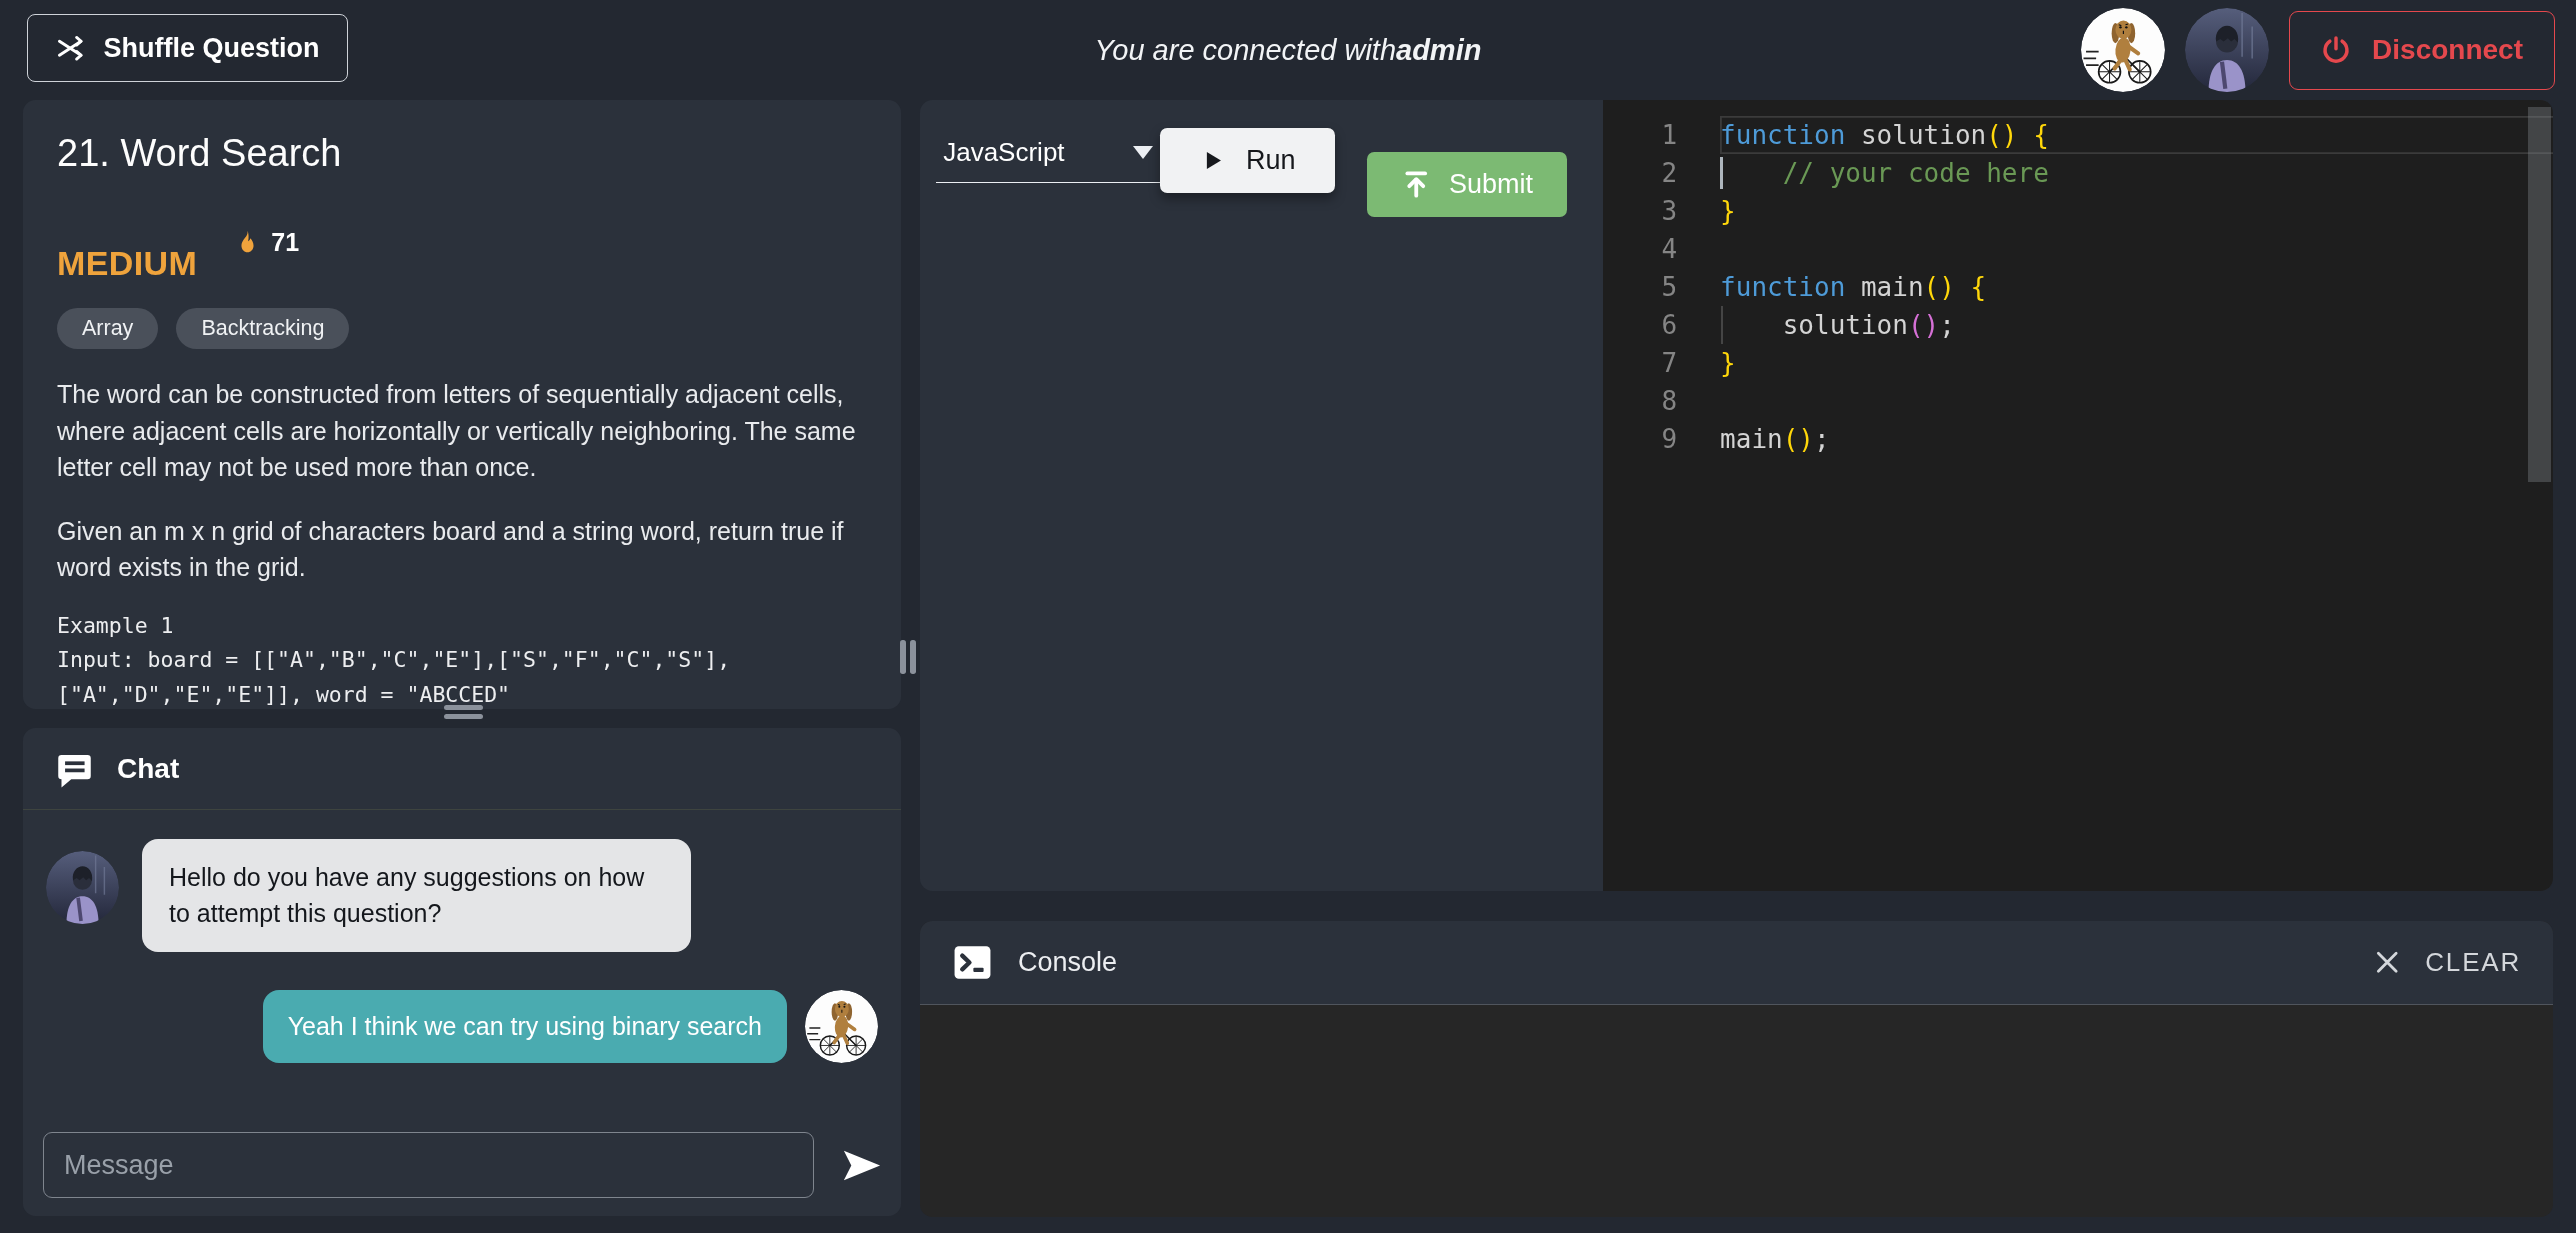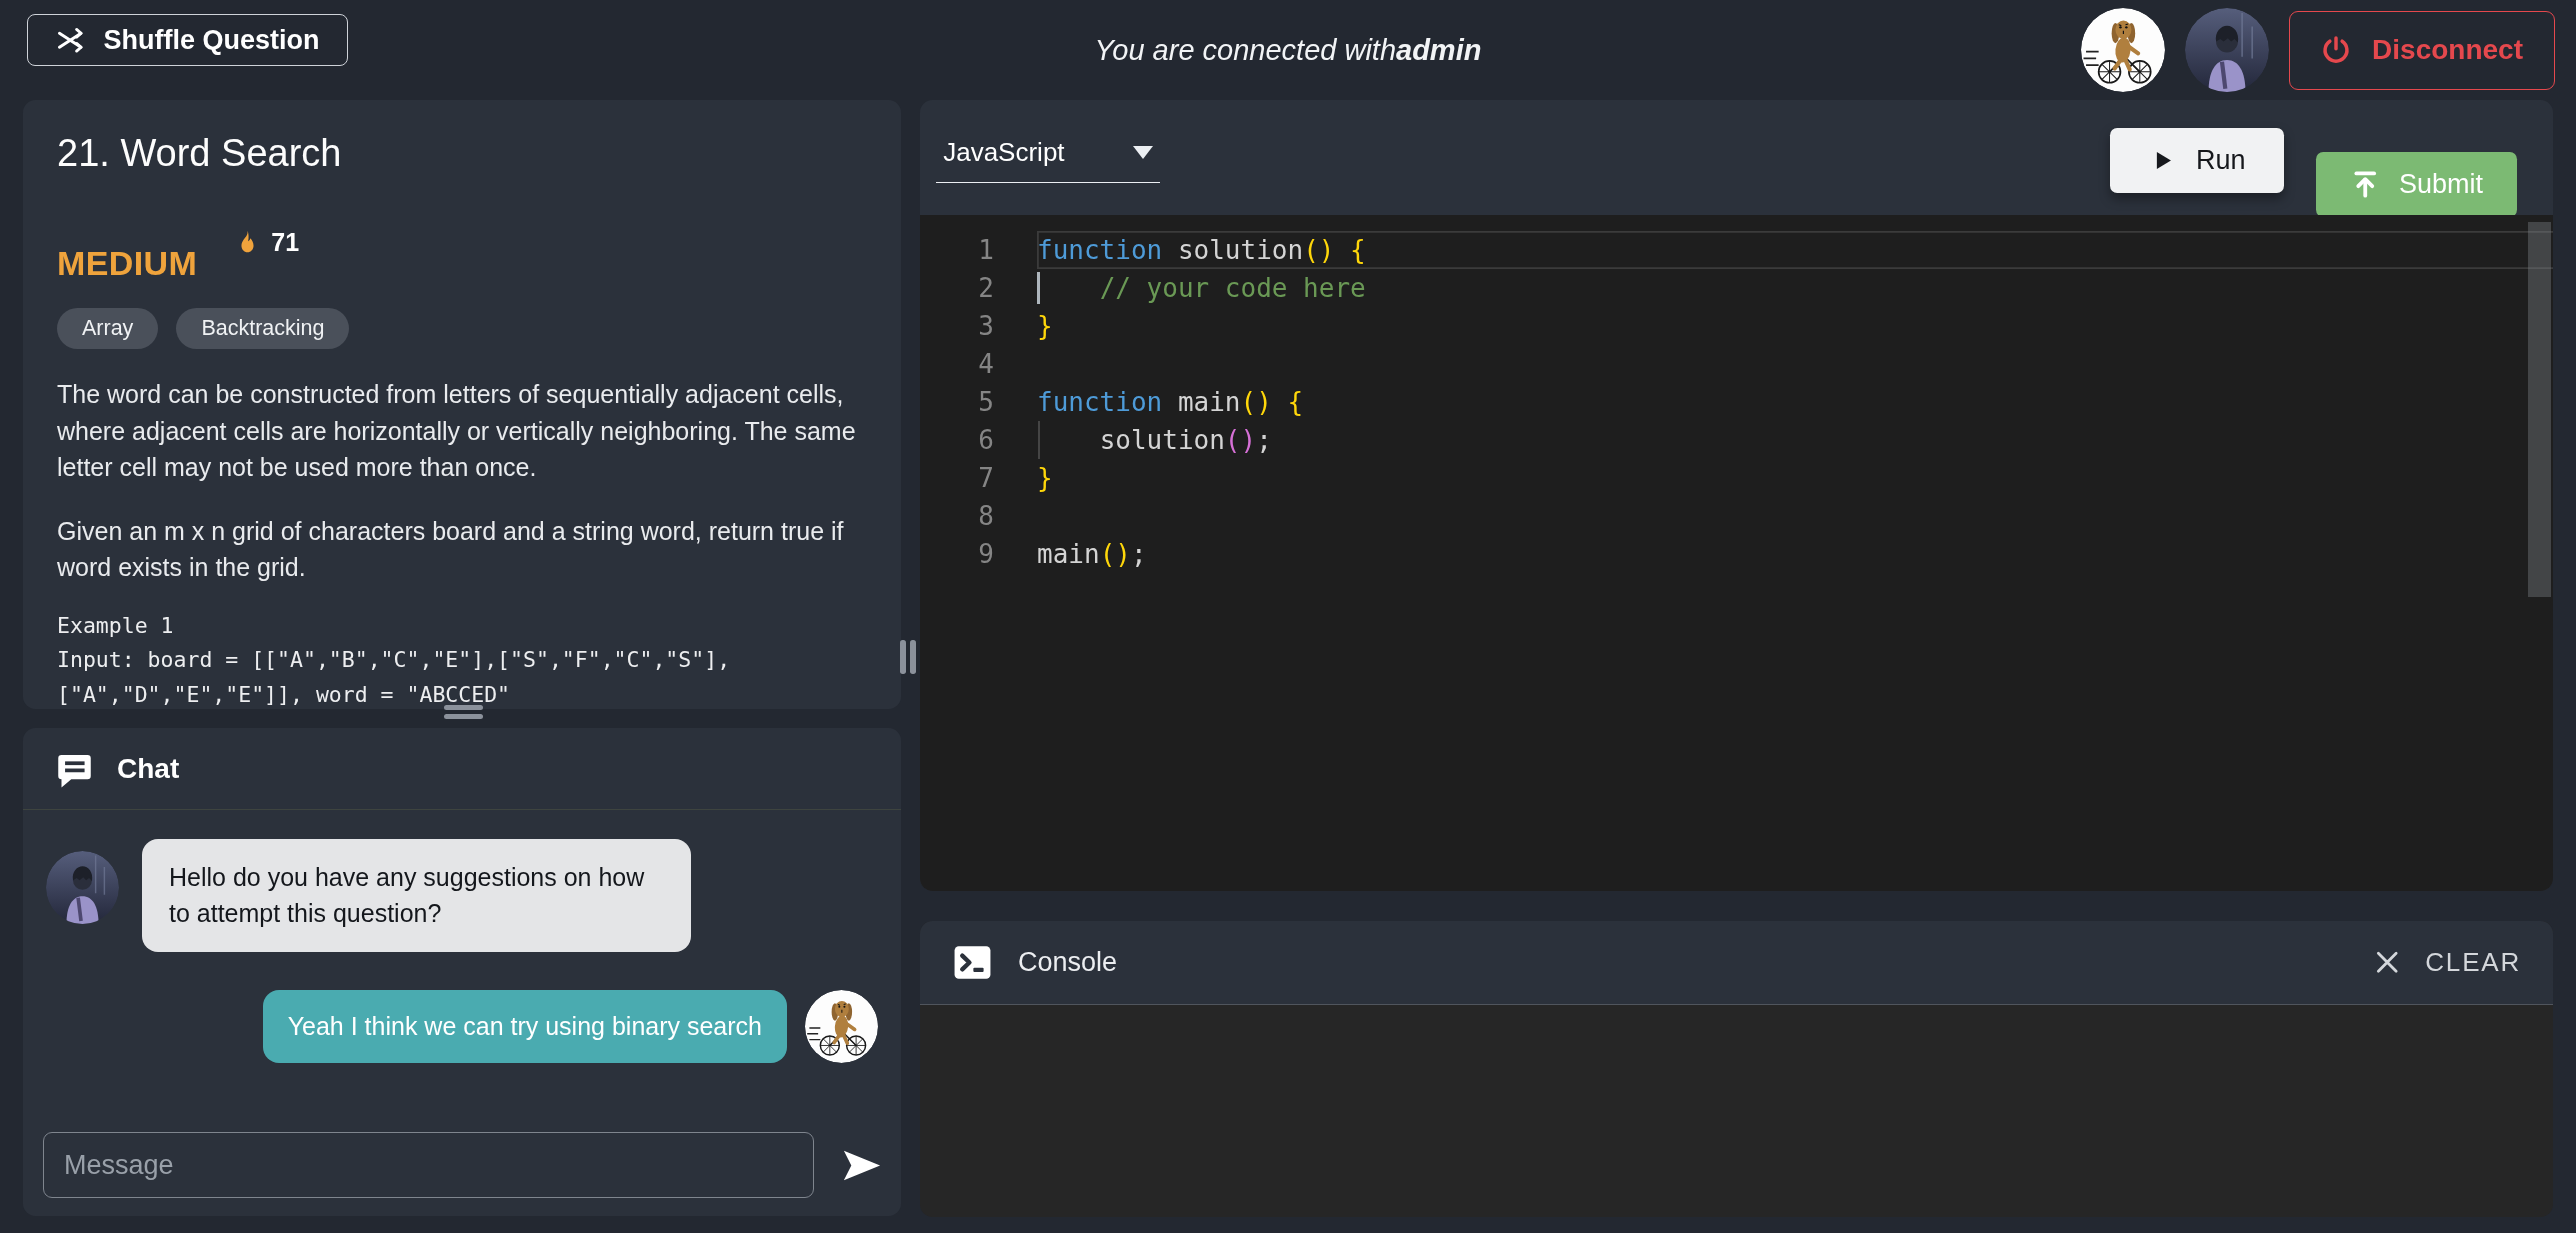--- a/index.html
+++ b/index.html
@@ -9,21 +9,21 @@
   }
   *{margin:0;padding:0;box-sizing:border-box;}
   html,body{background:var(--page);}
   body{width:2576px;height:1233px;position:relative;overflow:hidden;
        font-family:"Liberation Sans",sans-serif;color:#fff;}
   button{font-family:inherit;cursor:pointer;}
   svg{display:block;}
 
   
   .topbar{position:absolute;top:0;left:0;width:2576px;height:100px;}
-  .shuffle-btn{position:absolute;left:27px;top:14.3px;height:52px;padding:0 27px;
+  .shuffle-btn{position:absolute;left:27px;top:14.3px;height:68px;padding:0 27px;
     display:flex;align-items:center;gap:18px;background:transparent;
     border:1.8px solid #cfd3d9;border-radius:8px;color:#fff;font-size:27px;font-weight:700;}
   .conn{position:absolute;inset:0;display:flex;align-items:center;justify-content:center;
     font-size:29px;color:#f2f4f6;pointer-events:none;font-style:italic;}
   .conn b{font-weight:700;}
   .topbar-right{position:absolute;right:21.5px;top:8px;height:84px;display:flex;align-items:center;gap:20px;}
   .avatar{width:84px;height:84px;border-radius:50%;overflow:hidden;flex:none;}
   .disconnect-btn{height:79px;padding:0 30.5px;display:flex;align-items:center;gap:20px;
     background:transparent;border:1.8px solid var(--red);border-radius:9px;
     color:var(--red);font-size:28px;font-weight:700;}
@@ -65,21 +65,21 @@
   .bubble.in{background:#e4e5e7;color:#14171c;max-width:549px;}
   .bubble.out{background:var(--teal);color:#fff;padding:18px 25px;}
   .chat-input-row{position:absolute;left:20px;right:12.5px;bottom:18px;display:flex;align-items:center;gap:20px;}
   .chat-input{flex:1;height:66px;background:transparent;border:1.8px solid #7f858e;border-radius:9px;
     color:#c4b5fd;font-size:27px;padding:0 20px;font-family:inherit;outline:none;}
   .chat-input::placeholder{color:#99a0a9;}
   .send-btn{background:none;border:none;padding:3.6px;}
 
   
   .editor-panel{position:absolute;left:920px;top:100px;width:1633px;height:791px;
-    background:var(--panel);border-radius:12.5px;overflow:hidden;display:flex;flex-direction:column;}
+    background:var(--panel);border-radius:12.5px;overflow:hidden;display:flex;flex-direction:row;}
   .toolbar{height:115px;flex:none;display:flex;align-items:center;padding:5.4px 36px 0 16px;}
   .lang-select{display:flex;align-items:center;justify-content:space-between;width:224px;
     border-bottom:1.8px solid #eceff3;padding:0 7.2px 14.3px;color:#fff;font-size:26px;cursor:pointer;}
   .caret{width:0;height:0;border-left:10.8px solid transparent;border-right:10.8px solid transparent;
     border-top:13.4px solid #eceff3;}
   .run-btn{margin-left:auto;height:65px;padding:0 39px;display:flex;align-items:center;gap:20px;
     background:#f1f2f3;color:#16181c;border:none;border-radius:7.2px;font-size:27px;
     box-shadow:0 5.4px 10.8px rgba(0,0,0,.35);}
   .submit-btn{margin-left:32px;height:65px;padding:0 34px;display:flex;align-items:center;gap:18px;
     background:var(--green);color:#fff;border:none;border-radius:7.2px;font-size:27px;margin-top:48px;}

